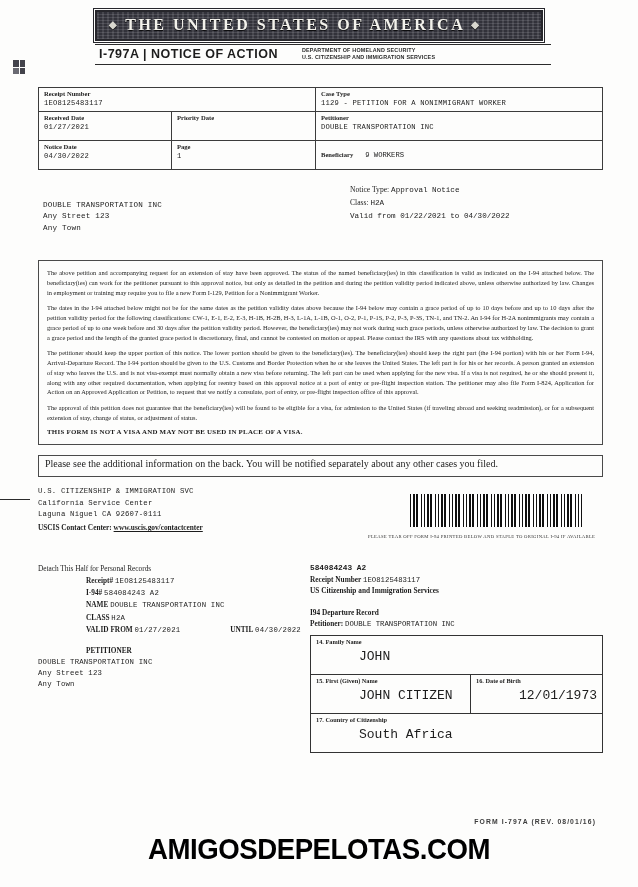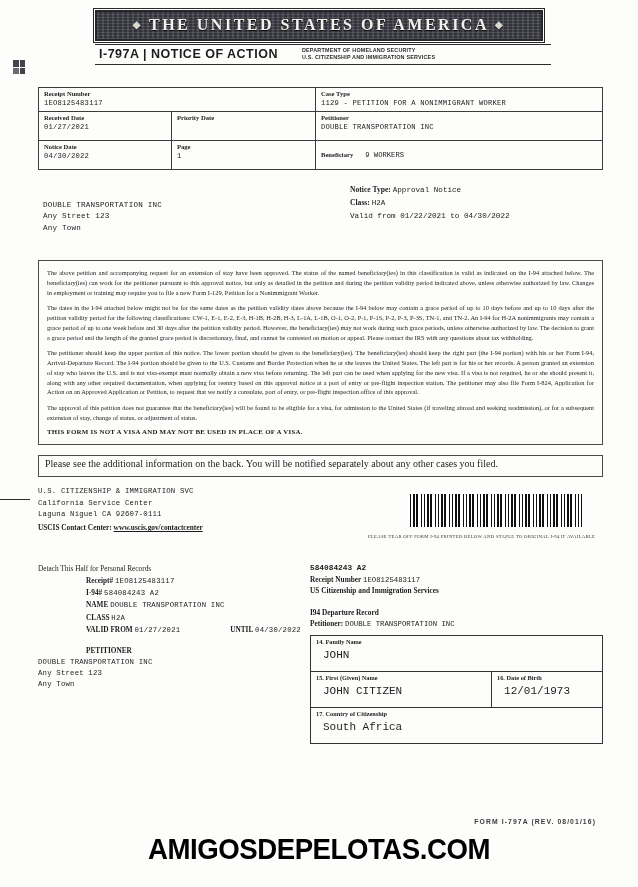--- a/index.html
+++ b/index.html
@@ -16,21 +16,20 @@
 
   
   .banner-wrap { width: 448px; margin: 10px auto 0; }
   .banner {
     border: 2px solid #26262b;
     outline: 1px solid #26262b; outline-offset: 1px;
     background:
       repeating-linear-gradient(90deg, rgba(255,255,255,.10) 0 2px, transparent 2px 5px),
       repeating-linear-gradient(0deg, #4a4a52 0 1px, #32323a 1px 3px);
     color: #f3f2ec;
-    text-align: center;
     font-weight: bold;
     font-size: 16px;
     letter-spacing: 2.5px;
     padding: 4px 6px 5px;
     text-shadow: 0 1px 0 #0d0d0f;
     white-space: nowrap;
   }
   .banner .flourish { font-size: 10px; vertical-align: 2px; padding: 0 6px; color:#d9d8cf; }
 
   .header-strip {
@@ -56,21 +55,21 @@
   .lbl { font-weight:bold; font-size:6.6px; }
   .val { font-family:"Liberation Mono", monospace; font-size:7.2px; margin-top:2px; letter-spacing:.2px; }
   .val-inline { font-family:"Liberation Mono", monospace; font-size:7.2px; margin-left:8px; }
   td.tall { height:22px; }
 
   
   .addr-row { display:flex; margin-top:6px; }
   .addressee { width:307px; margin-top:24px; padding-left:5px;
     font-family:"Liberation Mono", monospace; font-size:7.6px; line-height:1.5; letter-spacing:.2px; }
   .notice-info { margin-top:8px; font-size:7.6px; line-height:1.7; }
-  .nlbl { font-weight:bold; }
+  .nlbl { font-weight:normal; }
   .nval { font-family:"Liberation Mono", monospace; }
 
   
   .body-box { border:1px solid #4a4a4a; margin-top:26px; padding:7px 8px 9px; }
   .body-box p { margin:0 0 6px; font-size:6.4px; line-height:1.52; text-align:justify; color:#242424; }
   .warning { font-weight:bold; font-size:6.9px; letter-spacing:.25px; margin-top:5px; }
 
   .info-box { border:1px solid #4a4a4a; margin-top:10px; padding:2px 6px 7px; font-size:10px; }
 
   
@@ -92,21 +91,21 @@
   .detach-left .blbl { font-weight:bold;padding-left:48px; }
   .detach-left .mono { font-family:"Liberation Mono", monospace; letter-spacing:.2px; }
   .petitioner-block { margin-top:9px; }
   .detach-right { flex:1; font-size:7.3px; line-height:1.5; }
   .i94-number { font-family:"Liberation Mono", monospace; font-weight:bold; font-size:7.8px; }
   .org-bold { font-weight:bold; }
   .i94-title { font-weight:bold; margin-top:11px; }
   table.fields-table { width:100%; border-collapse:collapse; margin-top:5px; }
   table.fields-table td { border:1px solid #333; vertical-align:top; padding:1px 5px 7px; }
   .flbl { font-size:6.3px; font-weight:bold; }
-  .fval { font-family:"Liberation Mono", monospace; font-size:11px; margin-top:1px; padding-left:7px; }
+  .fval { font-family:"Liberation Mono", monospace; font-size:13px; margin-top:1px; padding-left:7px;margin-left:36px; }
 
   .form-rev { position:absolute; right:42px; top:818px;
     font-family:"Liberation Sans", sans-serif; font-weight:bold; font-size:6.8px;
     letter-spacing:1.1px; color:#3b3b3b; }
   .watermark { position:absolute; left:0; right:0; top:832px; text-align:center;
     font-family:"Liberation Sans", sans-serif; font-weight:bold; font-size:30px;
     letter-spacing:-.5px; color:#000; transform:scaleX(.92); }
 </style>
 </head>
 <body>

